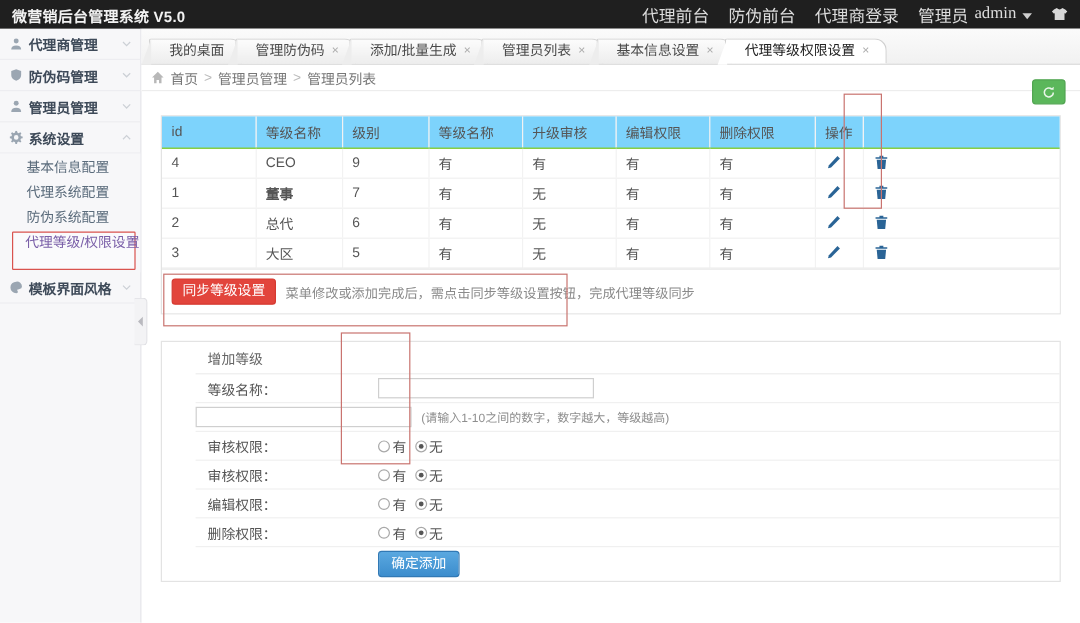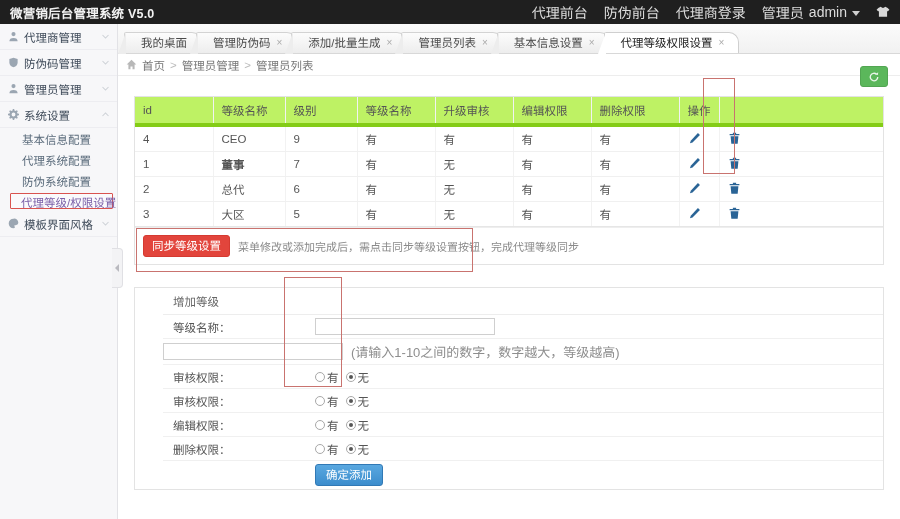--- a/index.html
+++ b/index.html
@@ -22,54 +22,54 @@
   }
   .brand {
     padding-left: 10px; font-size: 12.5px; font-weight: bold;
     color: #f2f2f2; letter-spacing: .2px; white-space: nowrap;
   }
   .top-right {
     margin-left: auto; display: flex; align-items: center;
     gap: 16px; padding-right: 10px; font-size: 14px;
   }
   .top-right a { color: #ddd; text-decoration: none; white-space: nowrap; }
-  .top-user { display: flex; align-items: center; gap: 5px; color: #ddd; }
+  .top-user { display: flex; align-items: center; gap: 5px; color: #ddd; font-family: Liberation Serif, serif; }
   .caret-dn {
     display: inline-block; width: 0; height: 0; position: relative; top: 1px;
     border-left: 4px solid transparent; border-right: 4px solid transparent;
     border-top: 5px solid #cfcfcf;
   }
   .shirt-ico { width: 14px; height: 12px; display: block; }
 
   
   .sidebar {
     position: absolute; left: 0; top: 24px; width: 118px; height: 495px;
     background: #f7f7f9; border-right: 1px solid #e2e2e6;
   }
   .menu-group {
     display: flex; align-items: center; gap: 5px;
     height: 26px; padding: 0 7px 0 8px;
-    font-size: 11.5px; font-weight: normal; color: #3e4a59;
+    font-size: 11.5px; font-weight: bold; color: #3e4a59;
     border-bottom: 1px solid #ededf1;
     cursor: pointer;
   }
   .menu-group .g-ico { width: 11px; height: 11px; flex: 0 0 11px; opacity: .65; }
   .menu-group .g-label { flex: 1 1 auto; white-space: nowrap; }
   .chev {
     width: 9px; height: 9px; flex: 0 0 9px; opacity: .45;
   }
   .submenu { padding: 2px 0 2px 0; background: #f7f7f9; }
   .sub-item {
     height: 21px; line-height: 21px;
     padding-left: 22px; font-size: 11.5px; color: #5a6b7b;
     white-space: nowrap; cursor: pointer;
   }
   .sub-item.active {
     color: #7a5fa8; border: 1px solid #d9534f;
-    height: 16px; line-height: 18px;
+    height: 32px; line-height: 18px;
     margin: 0 4px 0 10px; padding-left: 10px; border-radius: 1px;
     background: #fafafc;
   }
   .collapse-handle {
     position: absolute; left: 112px; top: 248px;
     width: 11px; height: 40px; background: #f3f3f5;
     border: 1px solid #e0e0e4; border-left: none;
     border-radius: 0 4px 4px 0;
     display: flex; align-items: center; justify-content: center;
     cursor: pointer; z-index: 6;
@@ -142,22 +142,22 @@
   .content { padding: 20px 16px 0 16px; }
   .panel {
     border: 1px solid #e3e3e3; background: #fff;
   }
 
   
   table.grid { width: 100%; border-collapse: collapse; font-size: 11.5px; }
   table.grid th {
     text-align: left; font-weight: normal; color: #555;
     padding: 5px 8px; height: 22px;
-    border-bottom: 4px solid #84cc16;
-    background: #bef264; white-space: nowrap;
+    border-bottom: 1px solid #84cc16;
+    background: #7dd3fc; white-space: nowrap;
   }
   table.grid td {
     padding: 4px 8px; height: 18px; color: #555;
     border-bottom: 1px solid #f0f0f0; white-space: nowrap;
   }
   table.grid tr:last-child td { border-bottom: 1px solid #e6e6e6; }
   table.grid th + th, table.grid td + td { border-left: 1px solid #f2f2f2; }
   td.lvlname { color: #2a6496; }
   td.lvlname.b { font-weight: bold; }
   .act-cell { text-align: left; }
@@ -197,21 +197,21 @@
   .frow:last-child { border-bottom: none; }
   .flabel {
     width: 152px; flex: 0 0 152px; padding-left: 10px;
     font-size: 11.5px; color: #555; white-space: nowrap;
   }
   .fctl { flex: 1 1 auto; display: flex; align-items: center; gap: 8px; padding: 3px 0; }
   .txt {
     width: 180px; height: 17px; border: 1px solid #cfcfcf; background: #fff;
     font-size: 11.5px; padding: 1px 4px; color: #333;
   }
-  .fhint { font-size: 13px; color: #8e8e8e; white-space: nowrap; }
+  .fhint { font-size: 10px; color: #8e8e8e; white-space: nowrap; }
   .radios { display: flex; align-items: center; gap: 7px; font-size: 11.5px; color: #555; }
   .radios label { display: inline-flex; align-items: center; gap: 2px; cursor: pointer; }
   .rd {
     width: 10px; height: 10px; border-radius: 50%;
     border: 1px solid #a8a8a8; background: #fff;
     display: inline-block; position: relative;
   }
   .rd.on::after {
     content: ""; position: absolute; left: 2px; top: 2px;
     width: 4px; height: 4px; border-radius: 50%; background: #555;

